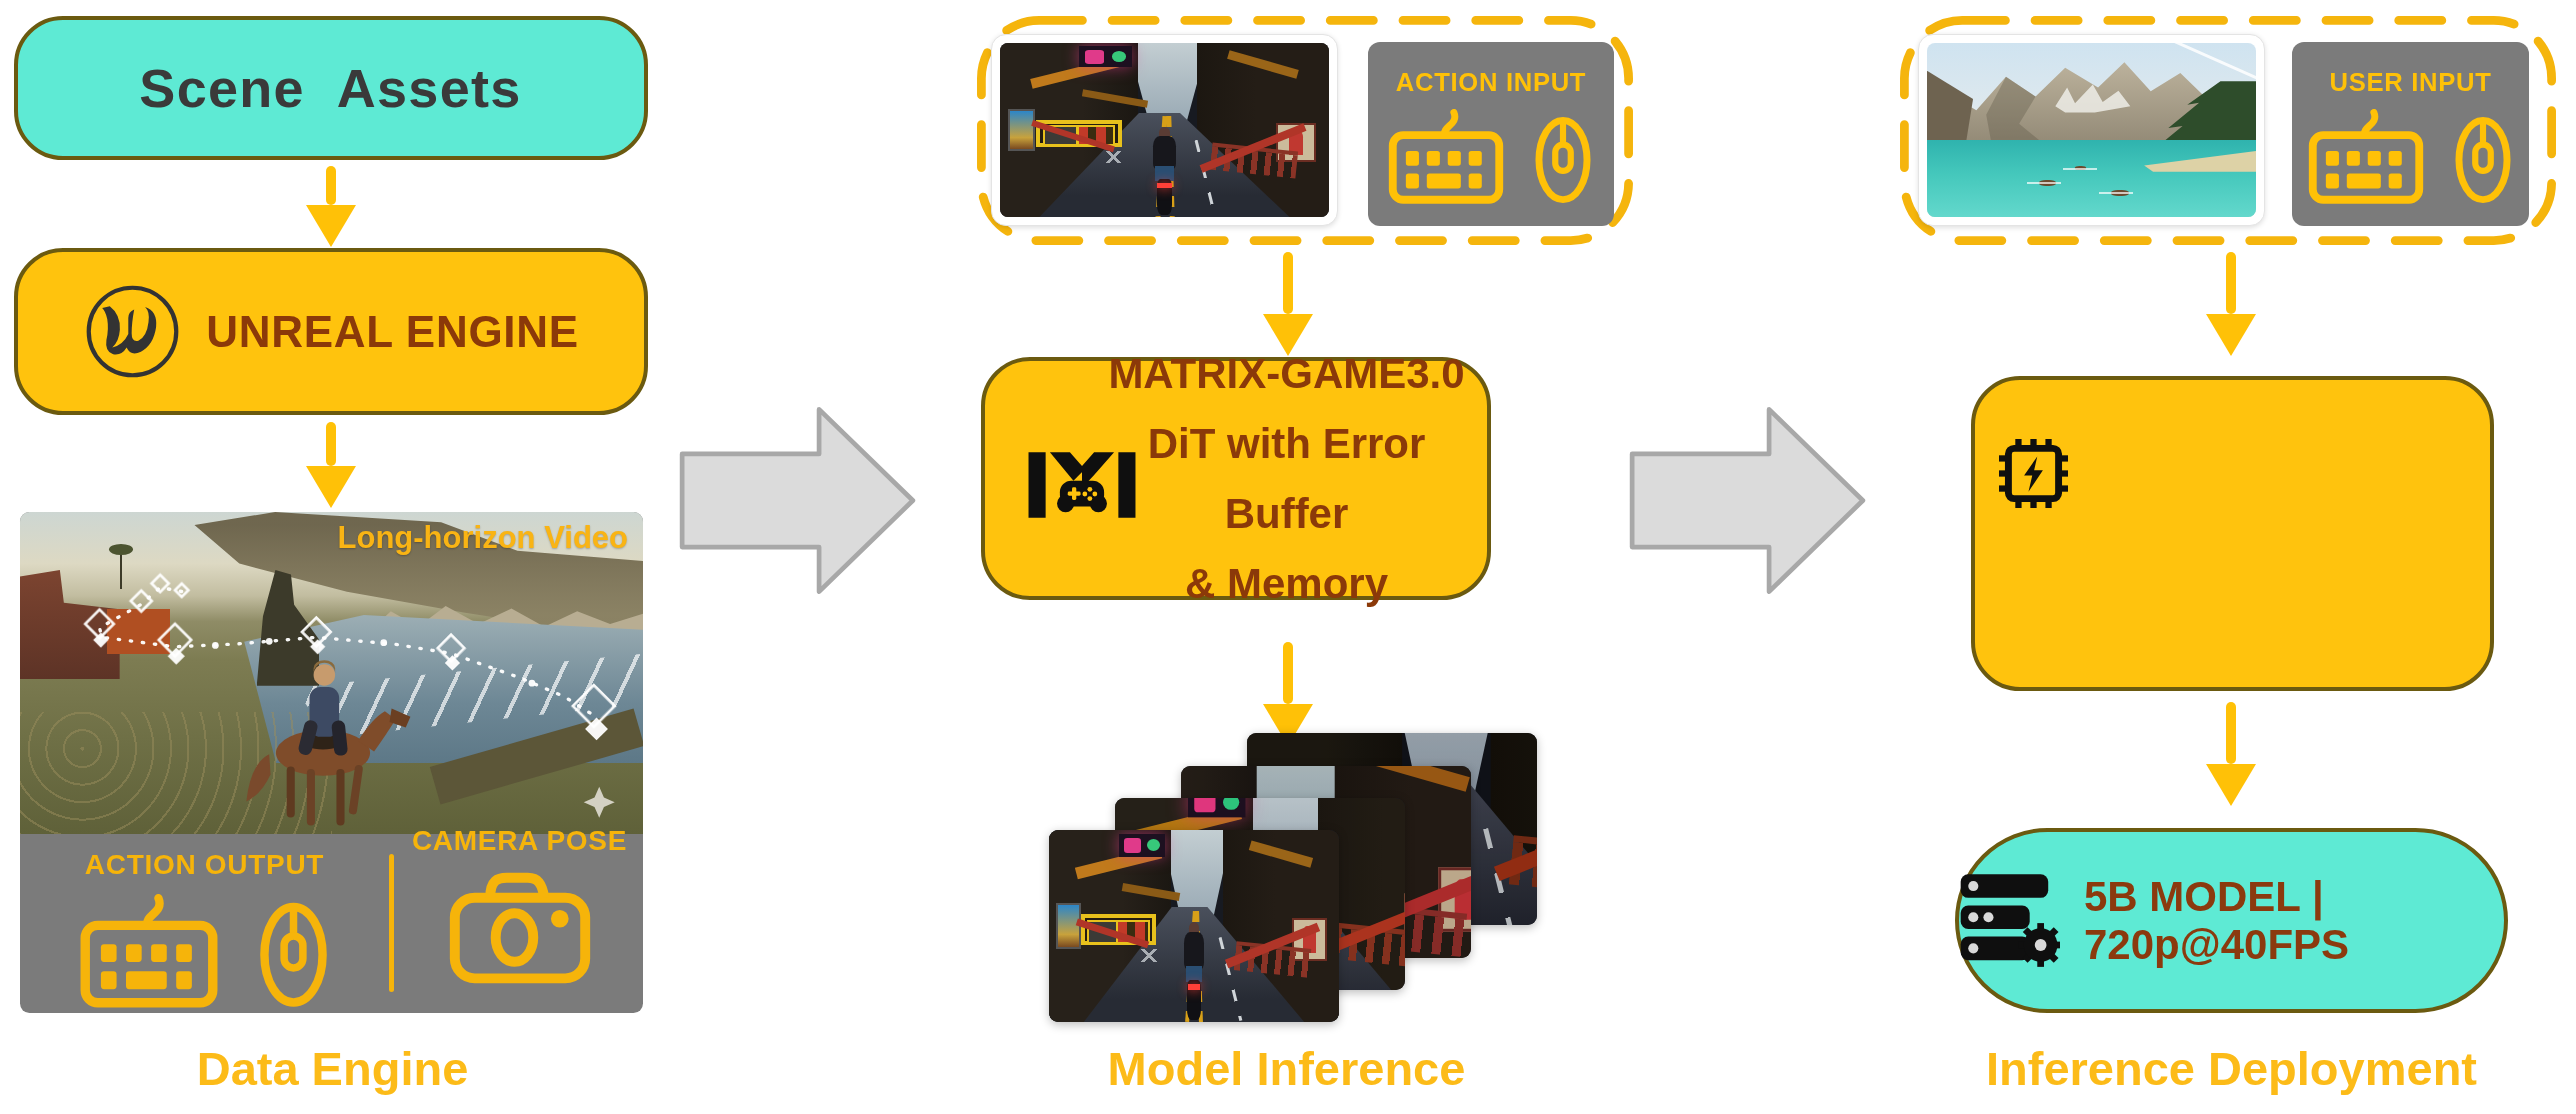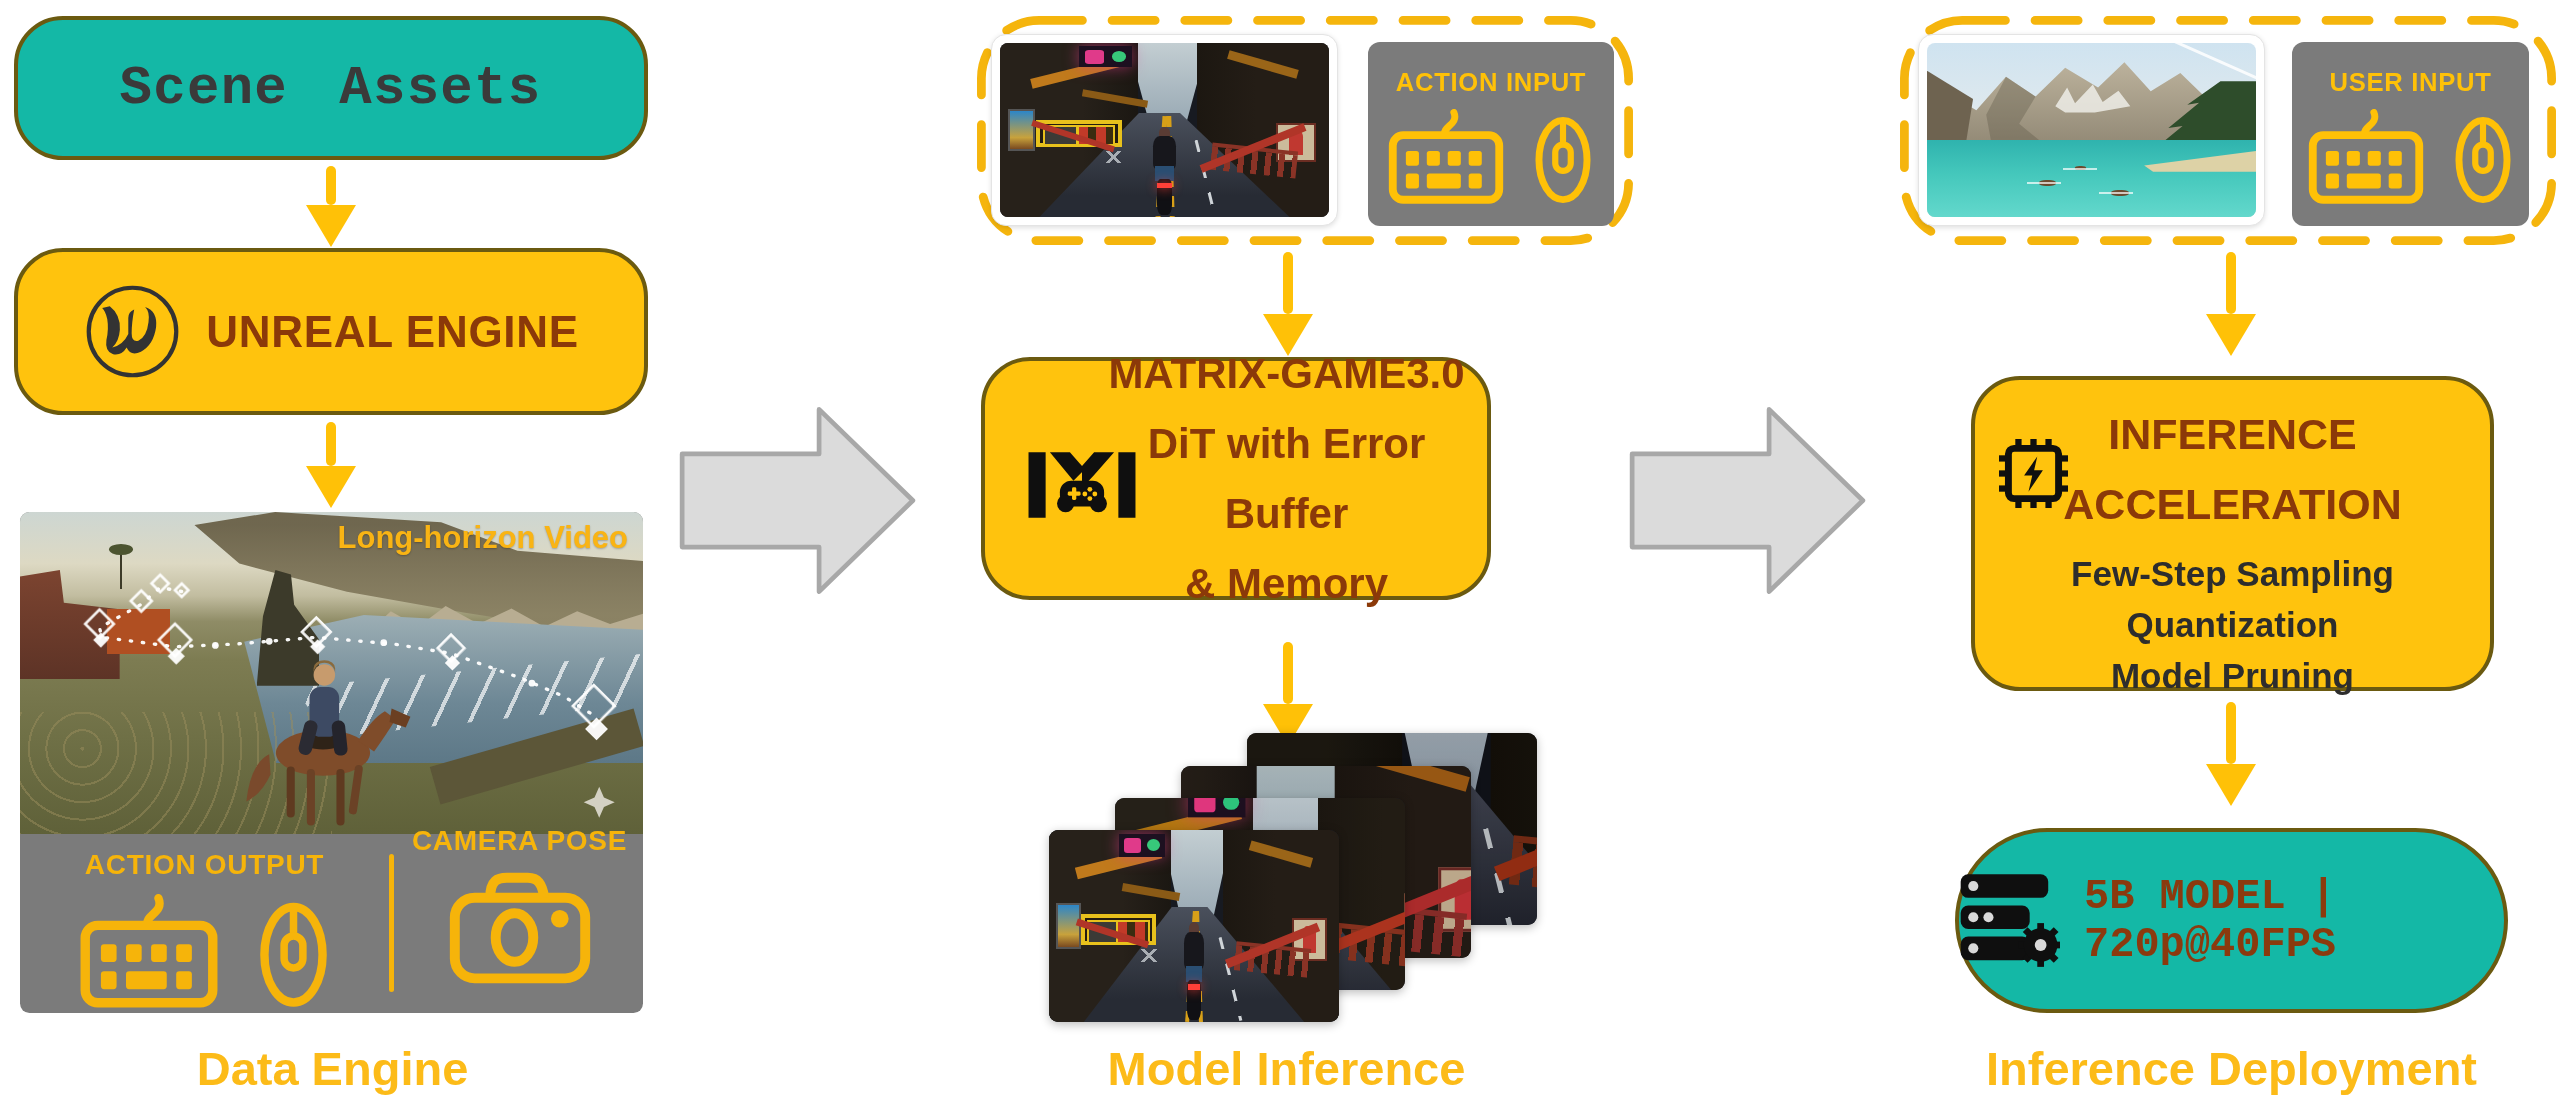--- a/index.html
+++ b/index.html
@@ -3,21 +3,21 @@
 <meta charset="utf-8">
 <style>
   html,body{margin:0;padding:0;background:#ffffff;}
   .canvas{position:relative;width:2576px;height:1115px;background:#ffffff;overflow:hidden;
           font-family:"Liberation Sans","DejaVu Sans",sans-serif;}
   .abs{position:absolute;}
 
   
   .node{position:absolute;box-sizing:border-box;border:4.7px solid #6B5A10;border-radius:49px;
         display:flex;align-items:center;justify-content:center;}
-  .node.gray{background:#14b8a6;font-family:Liberation Mono, monospace;}
+  .node.gray{background:#5eead4;}
   .node.yellow{background:#FFC30D;}
   .stadium{border-radius:94px;}
 
   .scene-assets-text{font-size:54px;font-weight:bold;color:#3A3A3A;letter-spacing:1.3px;word-spacing:17.5px;}
   .unreal-text{font-size:44px;font-weight:bold;color:#8B3909;letter-spacing:0.7px;margin-left:23px;}
 
   
   .varrow{position:absolute;width:51px;display:flex;flex-direction:column;align-items:center;}
   .varrow .stem{width:10px;background:#FFC107;border-radius:5.4px;}
   .varrow .head{width:0;height:0;border-left:25.6px solid transparent;border-right:25.6px solid transparent;
@@ -570,28 +570,20 @@
             <rect x="0" y="50" width="16" height="10"></rect>
             <rect x="0" y="74" width="16" height="10"></rect>
           <rect x="94" y="26" width="16" height="10"></rect>
             <rect x="94" y="50" width="16" height="10"></rect>
             <rect x="94" y="74" width="16" height="10"></rect>
         </g>
         <rect x="15" y="15" width="80" height="80" rx="9" fill="none" stroke="#0F0F0F" stroke-width="11"></rect>
         <polygon points="61,28 40,58 53,58 47,84 70,50 56,50" fill="#0F0F0F"></polygon>
       </svg>
     </span>
-    <div>
-      <div class="inf-title">INFERENCE</div>
-      <div class="inf-title">ACCELERATION</div>
-      <div style="height:9.4px;"></div>
-      <div class="inf-item">Few-Step Sampling</div>
-      <div class="inf-item">Quantization</div>
-      <div class="inf-item">Model Pruning</div>
-    </div>
   </div>
 
   <div class="varrow" style="left:2205px;top:702px;">
     <div class="stem" style="height:62px;"></div>
     <div class="head"></div>
   </div>
 
   <div class="node gray stadium deploy-box">
     <span>
       <svg width="101" height="98" viewBox="0 0 120 115">

